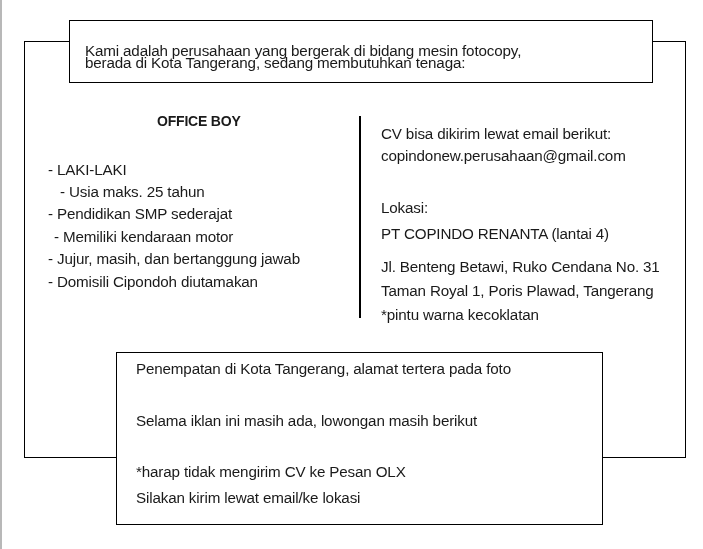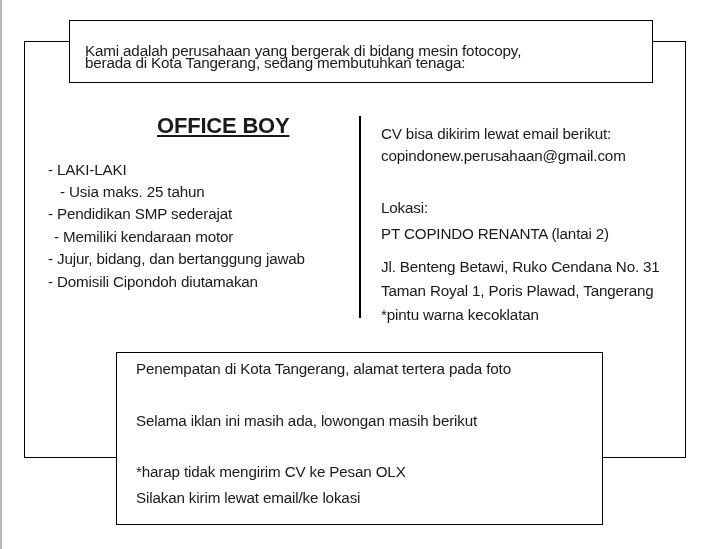--- a/index.html
+++ b/index.html
@@ -48,23 +48,22 @@
   }
   .divider {
     position: absolute;
     left: 359px; top: 116px;
     width: 1.5px; height: 202px;
     background: #000;
   }
   .title {
     position: absolute;
     left: 157px; top: 113px;
-    font-size: 22px;
+    font-size: 14px;
     font-weight: bold;
-    text-decoration: underline;
     letter-spacing: -0.2px;
     white-space: nowrap;
   }
 </style>
 </head>
 <body>
 
 <div class="left-rule"></div>
 
 <div class="box" id="outer-box"></div>
@@ -73,31 +72,31 @@
 <div class="txt" style="left:85px; top:29px;margin-top:13px;">Kami adalah perusahaan yang bergerak di bidang mesin fotocopy,</div>
 <div class="txt" style="left:85px; top:54px;">berada di Kota Tangerang, sedang membutuhkan tenaga:</div>
 
 <div class="title">OFFICE BOY</div>
 
 <div>
   <div class="txt" style="left:48px; top:161px;">- LAKI-LAKI</div>
   <div class="txt" style="left:60px; top:183px;">- Usia maks. 25 tahun</div>
   <div class="txt" style="left:48px; top:205px;">- Pendidikan SMP sederajat</div>
   <div class="txt" style="left:48px; top:228px;margin-left:6px;">- Memiliki kendaraan motor</div>
-  <div class="txt" style="left:48px; top:250px;">- Jujur, bidang, dan bertanggung jawab</div>
+  <div class="txt" style="left:48px; top:250px;">- Jujur, masih, dan bertanggung jawab</div>
   <div class="txt" style="left:48px; top:273px;">- Domisili Cipondoh diutamakan</div>
 </div>
 
 <div class="divider"></div>
 
 <div>
   <div class="txt" style="left:381px; top:125px;">CV bisa dikirim lewat email berikut:</div>
   <div class="txt" style="left:381px; top:147px;">copindonew.perusahaan@gmail.com</div>
   <div class="txt" style="left:381px; top:199px;">Lokasi:</div>
-  <div class="txt" style="left:381px; top:225px;">PT COPINDO RENANTA (lantai 2)</div>
+  <div class="txt" style="left:381px; top:225px;">PT COPINDO RENANTA (lantai 4)</div>
   <div class="txt" style="left:381px; top:258px;">Jl. Benteng Betawi, Ruko Cendana No. 31</div>
   <div class="txt" style="left:381px; top:282px;text-align:right;">Taman Royal 1, Poris Plawad, Tangerang</div>
   <div class="txt" style="left:381px; top:306px;">*pintu warna kecoklatan</div>
 </div>
 
 <div class="box" id="bottom-box"></div>
 <div class="txt" style="left:136px; top:360px;">Penempatan di Kota Tangerang, alamat tertera pada foto</div>
 <div class="txt" style="left:136px; top:412px;">Selama iklan ini masih ada, lowongan masih berikut</div>
 <div class="txt" style="left:136px; top:463px;">*harap tidak mengirim CV ke Pesan OLX</div>
 <div class="txt" style="left:136px; top:489px;">Silakan kirim lewat email/ke lokasi</div>

